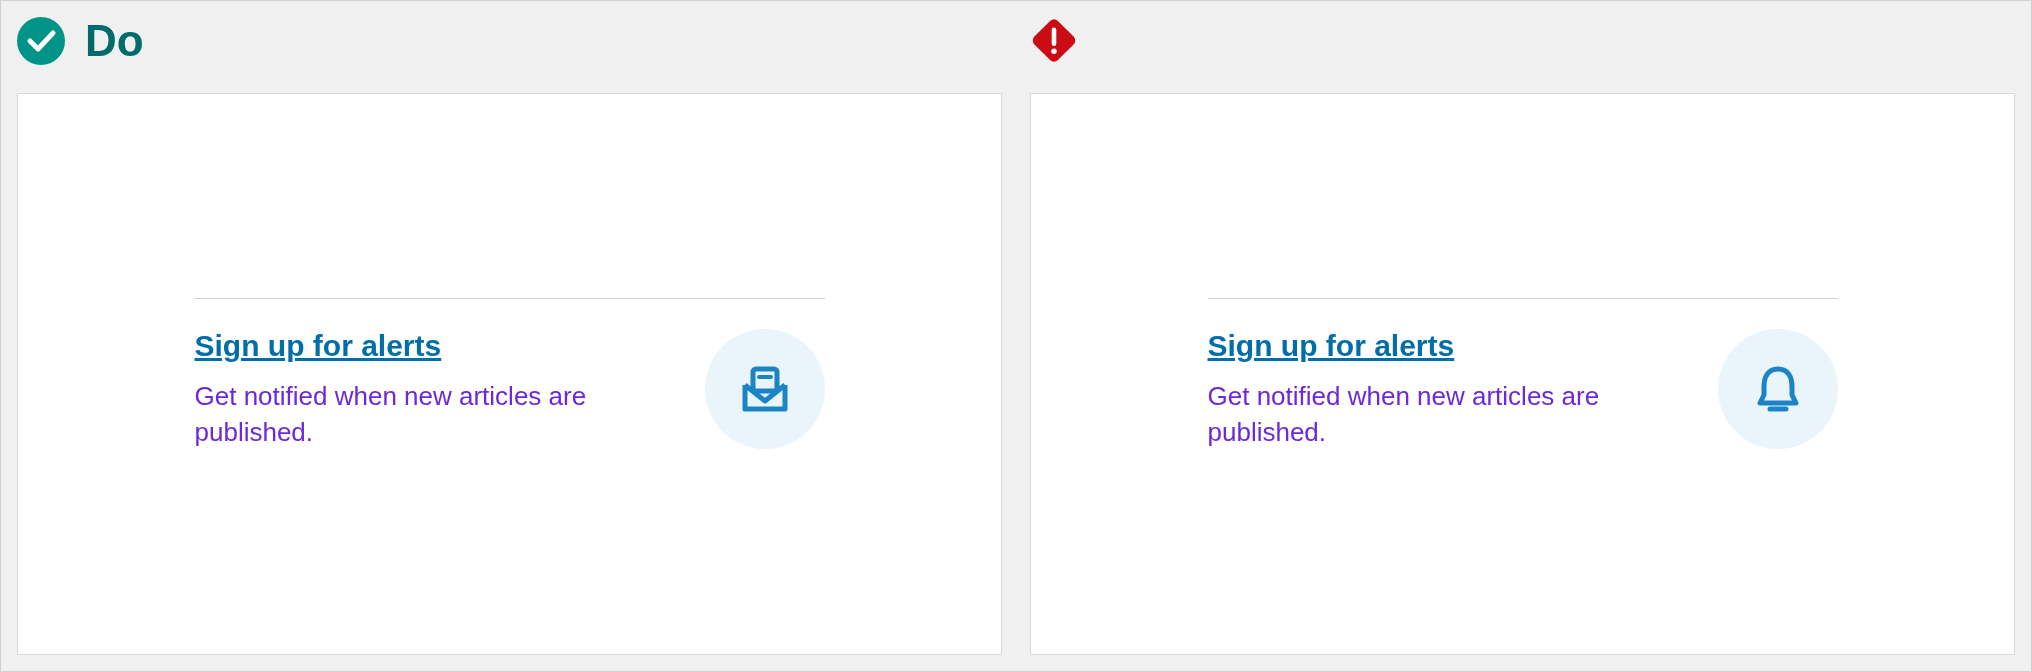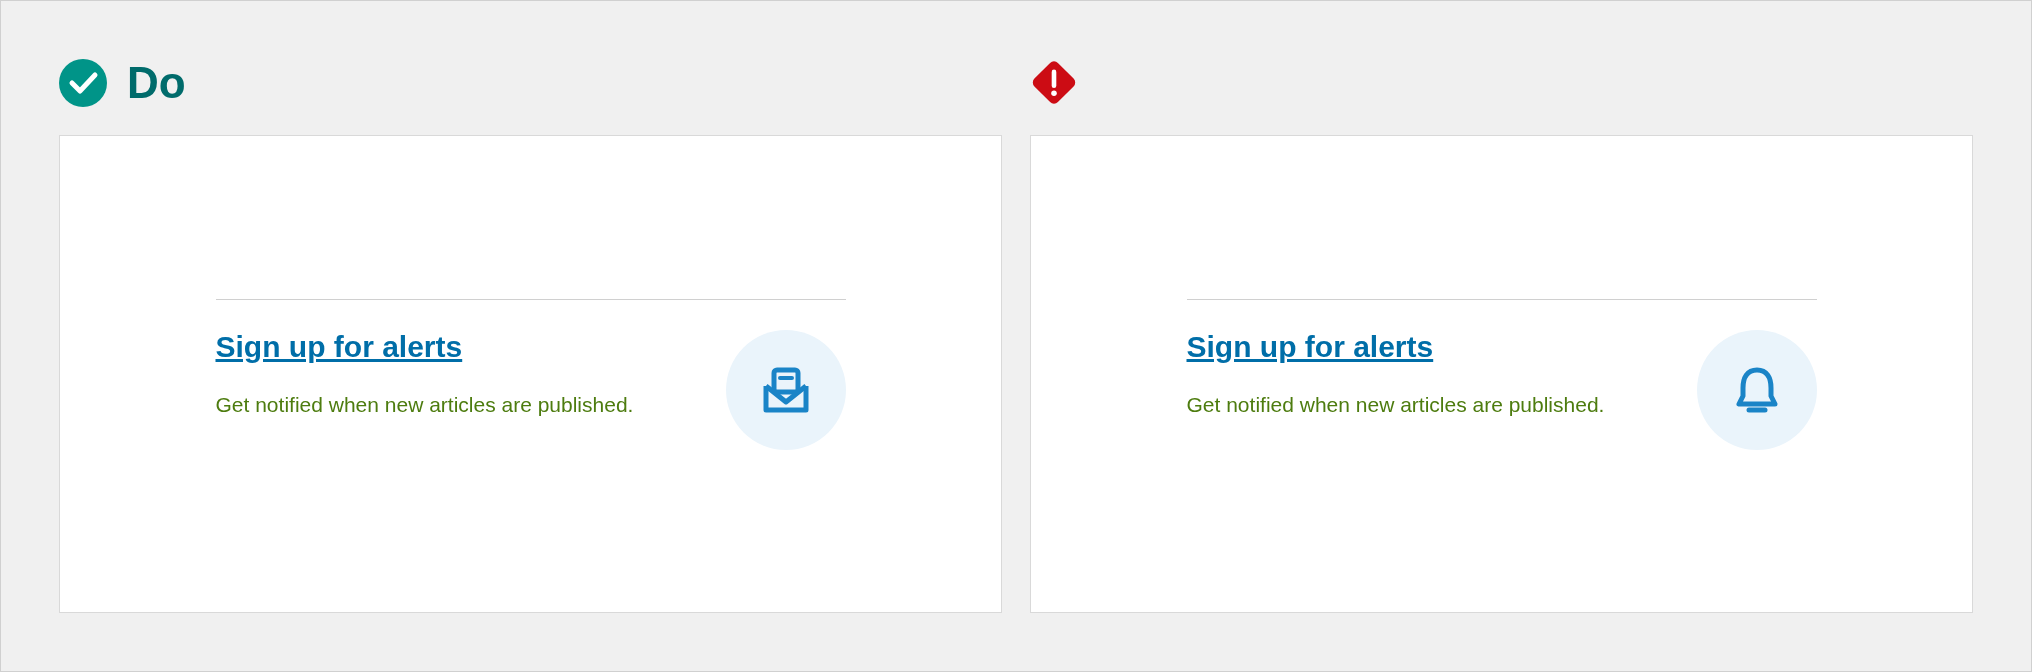--- a/index.html
+++ b/index.html
@@ -8,21 +8,21 @@
     background: #f0f0f0;
     width: 2032px;
     height: 672px;
     overflow: hidden;
   }
   .outer {
     width: 2032px;
     height: 672px;
     background: #f0f0f0;
     border: 1px solid #d0d0d0;
-    padding: 58px;
+    padding: 16px;
     display: flex;
     gap: 28px;
   }
   .panel {
     flex: 1;
     display: flex;
     flex-direction: column;
   }
   .panel-header {
     display: flex;
@@ -64,25 +64,25 @@
   }
   .card-text {
     flex: 1;
   }
   .card-link {
     color: #006ea8;
     font-size: 30px;
     font-weight: 700;
     text-decoration: underline;
     display: inline-block;
-    margin-bottom: 27px;
+    margin-bottom: 16px;
   }
   .card-desc {
-    color: #4d7c0f;
-    font-size: 21px;
+    color: #6d28d9;
+    font-size: 26px;
     line-height: 1.35;
   }
   .card-icon-circle {
     width: 120px;
     height: 120px;
     border-radius: 50%;
     background: #eaf4fb;
     display: flex;
     align-items: center;
     justify-content: center;

